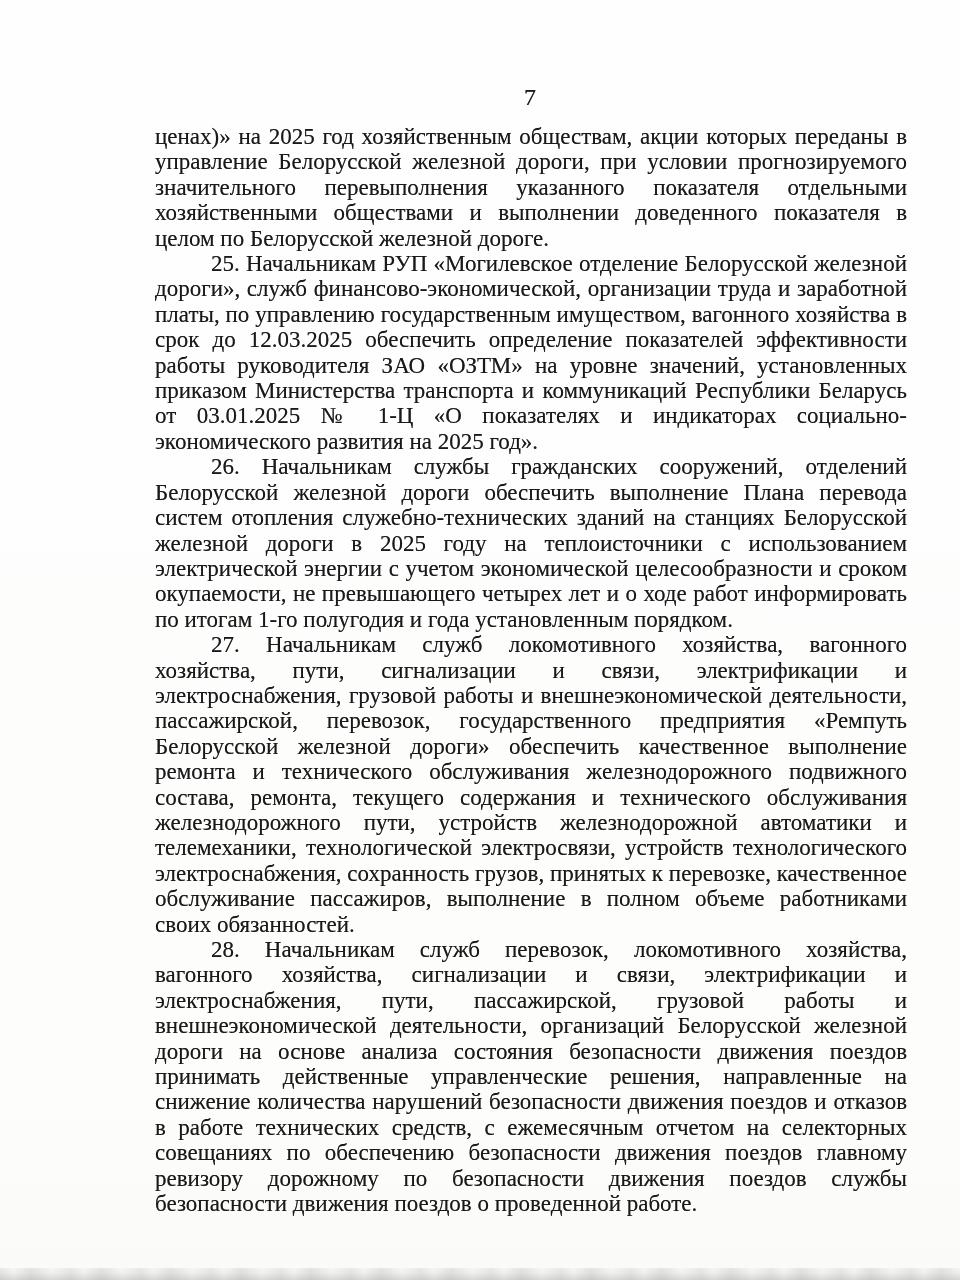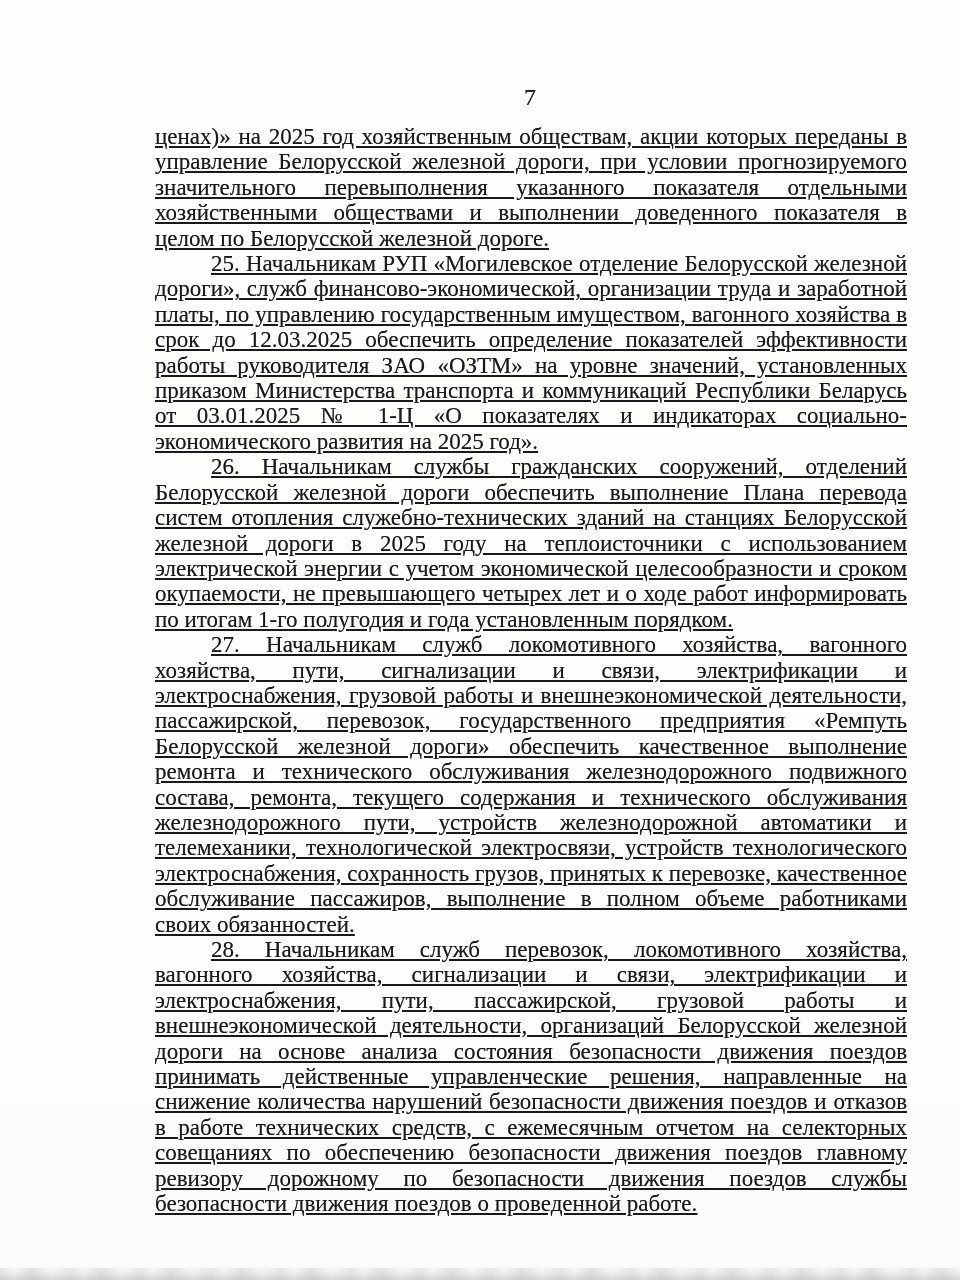--- a/index.html
+++ b/index.html
@@ -30,21 +30,20 @@
     color: #1c1c1c;
     text-shadow: 0 0 0.5px rgba(20,20,20,0.6);
   }
   .text-block {
     margin-left: 155px;
     width: 752px;
     color: #191919;
     font-size: 23px;
     line-height: 25.4px;
     text-shadow: 0 0 0.5px rgba(20,20,20,0.55);
-    text-decoration: underline;
   }
   .text-block p {
     margin: 0;
     text-align: justify;
     text-justify: inter-word;
   }
   .text-block p.indent {
     text-indent: 56px;
   }
   .scan-bottom-band {

